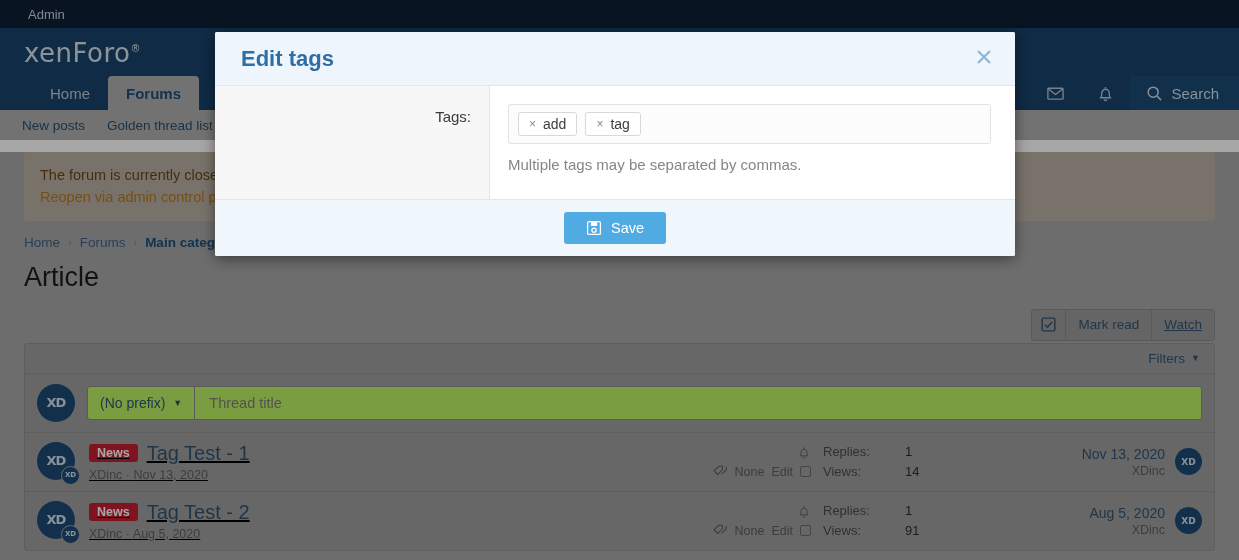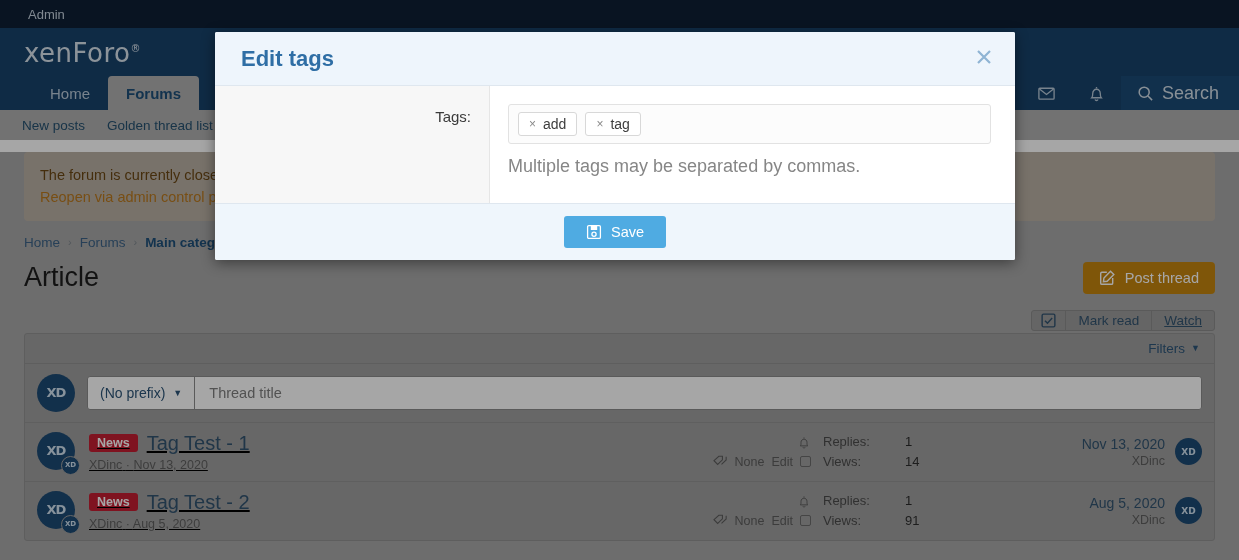--- a/index.html
+++ b/index.html
@@ -47,21 +47,21 @@
   .nav-item.active {
     background: #b0b0b0; color: #1e4f79; font-weight: bold;
     border-radius: 4px 4px 0 0;
   }
   .nav-right { margin-left: auto; display: flex; align-items: stretch; }
   .nav-icon {
     display: flex; align-items: center; padding: 0 16px; color: #b9cad9;
   }
   .nav-search {
     display: flex; align-items: center; gap: 8px; padding: 0 20px 0 16px;
-    color: #d2dde7; font-size: 18px; background: #1b4a75;
+    color: #d2dde7; font-size: 15px; background: #1b4a75;
   }
 
   
   .subnav {
     background: #b0b0b0; height: 30px; display: flex; align-items: center;
     padding-left: 22px; gap: 22px;
   }
   .subnav a { color: #25506f; font-size: 13.5px; text-decoration: none; }
 
   
@@ -90,21 +90,21 @@
     border-radius: 4px; height: 32px; display: flex; align-items: center;
     gap: 9px; padding: 0 16px; font-size: 14.5px;
   }
 
   .actions-row {
     display: flex; justify-content: flex-end; margin: 16px 8px 0 8px;
   }
   .btn-group { display: flex; }
   .btn-group > div {
     background: #9c9c9c; border: 1px solid #8a8a8a; color: #32536f;
-    height: 21px; display: flex; align-items: center; padding: 0 12px;
+    height: 32px; display: flex; align-items: center; padding: 0 12px;
     font-size: 13.5px; margin-left: -1px;
   }
   .btn-group > div:first-child { border-radius: 3px 0 0 3px; margin-left: 0; padding: 0 9px; }
   .btn-group > div:last-child { border-radius: 0 3px 3px 0; text-decoration: underline; }
 
   .panel {
     margin: 2px 8px 0 8px; background: #9f9f9f;
     border: 1px solid #919191; border-radius: 3px;
   }
   .filters-bar {
@@ -118,21 +118,21 @@
     padding: 10px 12px; border-bottom: 1px solid #929292;
   }
   .avatar {
     width: 38px; height: 38px; border-radius: 50%;
     background: #1d4a73; color: #cfe0ee; display: flex;
     align-items: center; justify-content: center;
     font-size: 13px; font-weight: bold; letter-spacing: -1px;
     font-family: "DejaVu Sans", sans-serif; flex: none;
   }
   .quick-input {
-    flex: 1; height: 34px; background: #ffffff; border: 1px solid #8b8b8b;
+    flex: 1; height: 34px; background: #bef264; border: 1px solid #8b8b8b;
     border-radius: 3px; display: flex; align-items: center;
   }
   .prefix-sel {
     display: flex; align-items: center; gap: 8px; padding: 0 12px;
     height: 100%; border-right: 1px solid #8b8b8b; color: #2d5578; font-size: 14px;
   }
   .thread-ph { padding-left: 14px; color: #7e7e7e; font-size: 14.5px; }
 
   .thread-row {
     display: flex; align-items: center; gap: 12px;
@@ -214,21 +214,21 @@
   .tag-input {
     border: 1px solid #e2e2e2; border-radius: 3px; background: #fcfcfc;
     padding: 7px 9px; display: flex; gap: 8px; min-height: 36px;
   }
   .pill {
     border: 1px solid #d8d8d8; border-radius: 3px; background: #fff;
     padding: 3px 10px; font-size: 14px; color: #3d3d3d;
     display: flex; align-items: center; gap: 7px;
   }
   .pill .x { color: #8a8a8a; font-size: 12px; }
-  .hint { margin-top: 12px; font-size: 18px; color: #868686; }
+  .hint { margin-top: 12px; font-size: 15px; color: #868686; }
   .modal-foot {
     background: #eff6fc; border-top: 1px solid #dfe7ef;
     padding: 12px 0; display: flex; justify-content: center;
   }
   .btn-save {
     background: #4fabe2; color: #fff; border-radius: 3px;
     height: 32px; display: flex; align-items: center; gap: 9px;
     padding: 0 22px; font-size: 14.5px;
   }
 </style>
@@ -301,27 +301,20 @@
       <span>Home</span>
       <span class="sep">›</span>
       <span>Forums</span>
       <span class="sep">›</span>
       <span class="cur">Main category</span>
       <span class="sep">›</span>
     </div>
 
     <div class="title-row">
       <div class="page-title">Article</div>
-      <div class="btn-post">
-        <svg width="17" height="17" viewBox="0 0 18 18" fill="none" stroke="#ffffff" stroke-width="1.5">
-              <path d="M14.5 9.6V15a1.2 1.2 0 0 1-1.2 1.2H3a1.2 1.2 0 0 1-1.2-1.2V4.7A1.2 1.2 0 0 1 3 3.5h5.3"></path>
-              <path d="M12.2 2.4 15.7 5.9 8.6 13l-3.9.5.5-3.9z"></path>
-            </svg>
-        <span>Post thread</span>
-      </div>
     </div>
 
     <div class="actions-row">
       <div class="btn-group">
         <div>
           <svg width="15" height="15" viewBox="0 0 16 16" fill="none" stroke="#32536f" stroke-width="1.5">
                 <rect x="1.2" y="1.2" width="13.6" height="13.6" rx="1.5"></rect>
                 <path d="M4.2 8.2 6.9 10.8 11.9 5.3"></path>
               </svg>
         </div>

